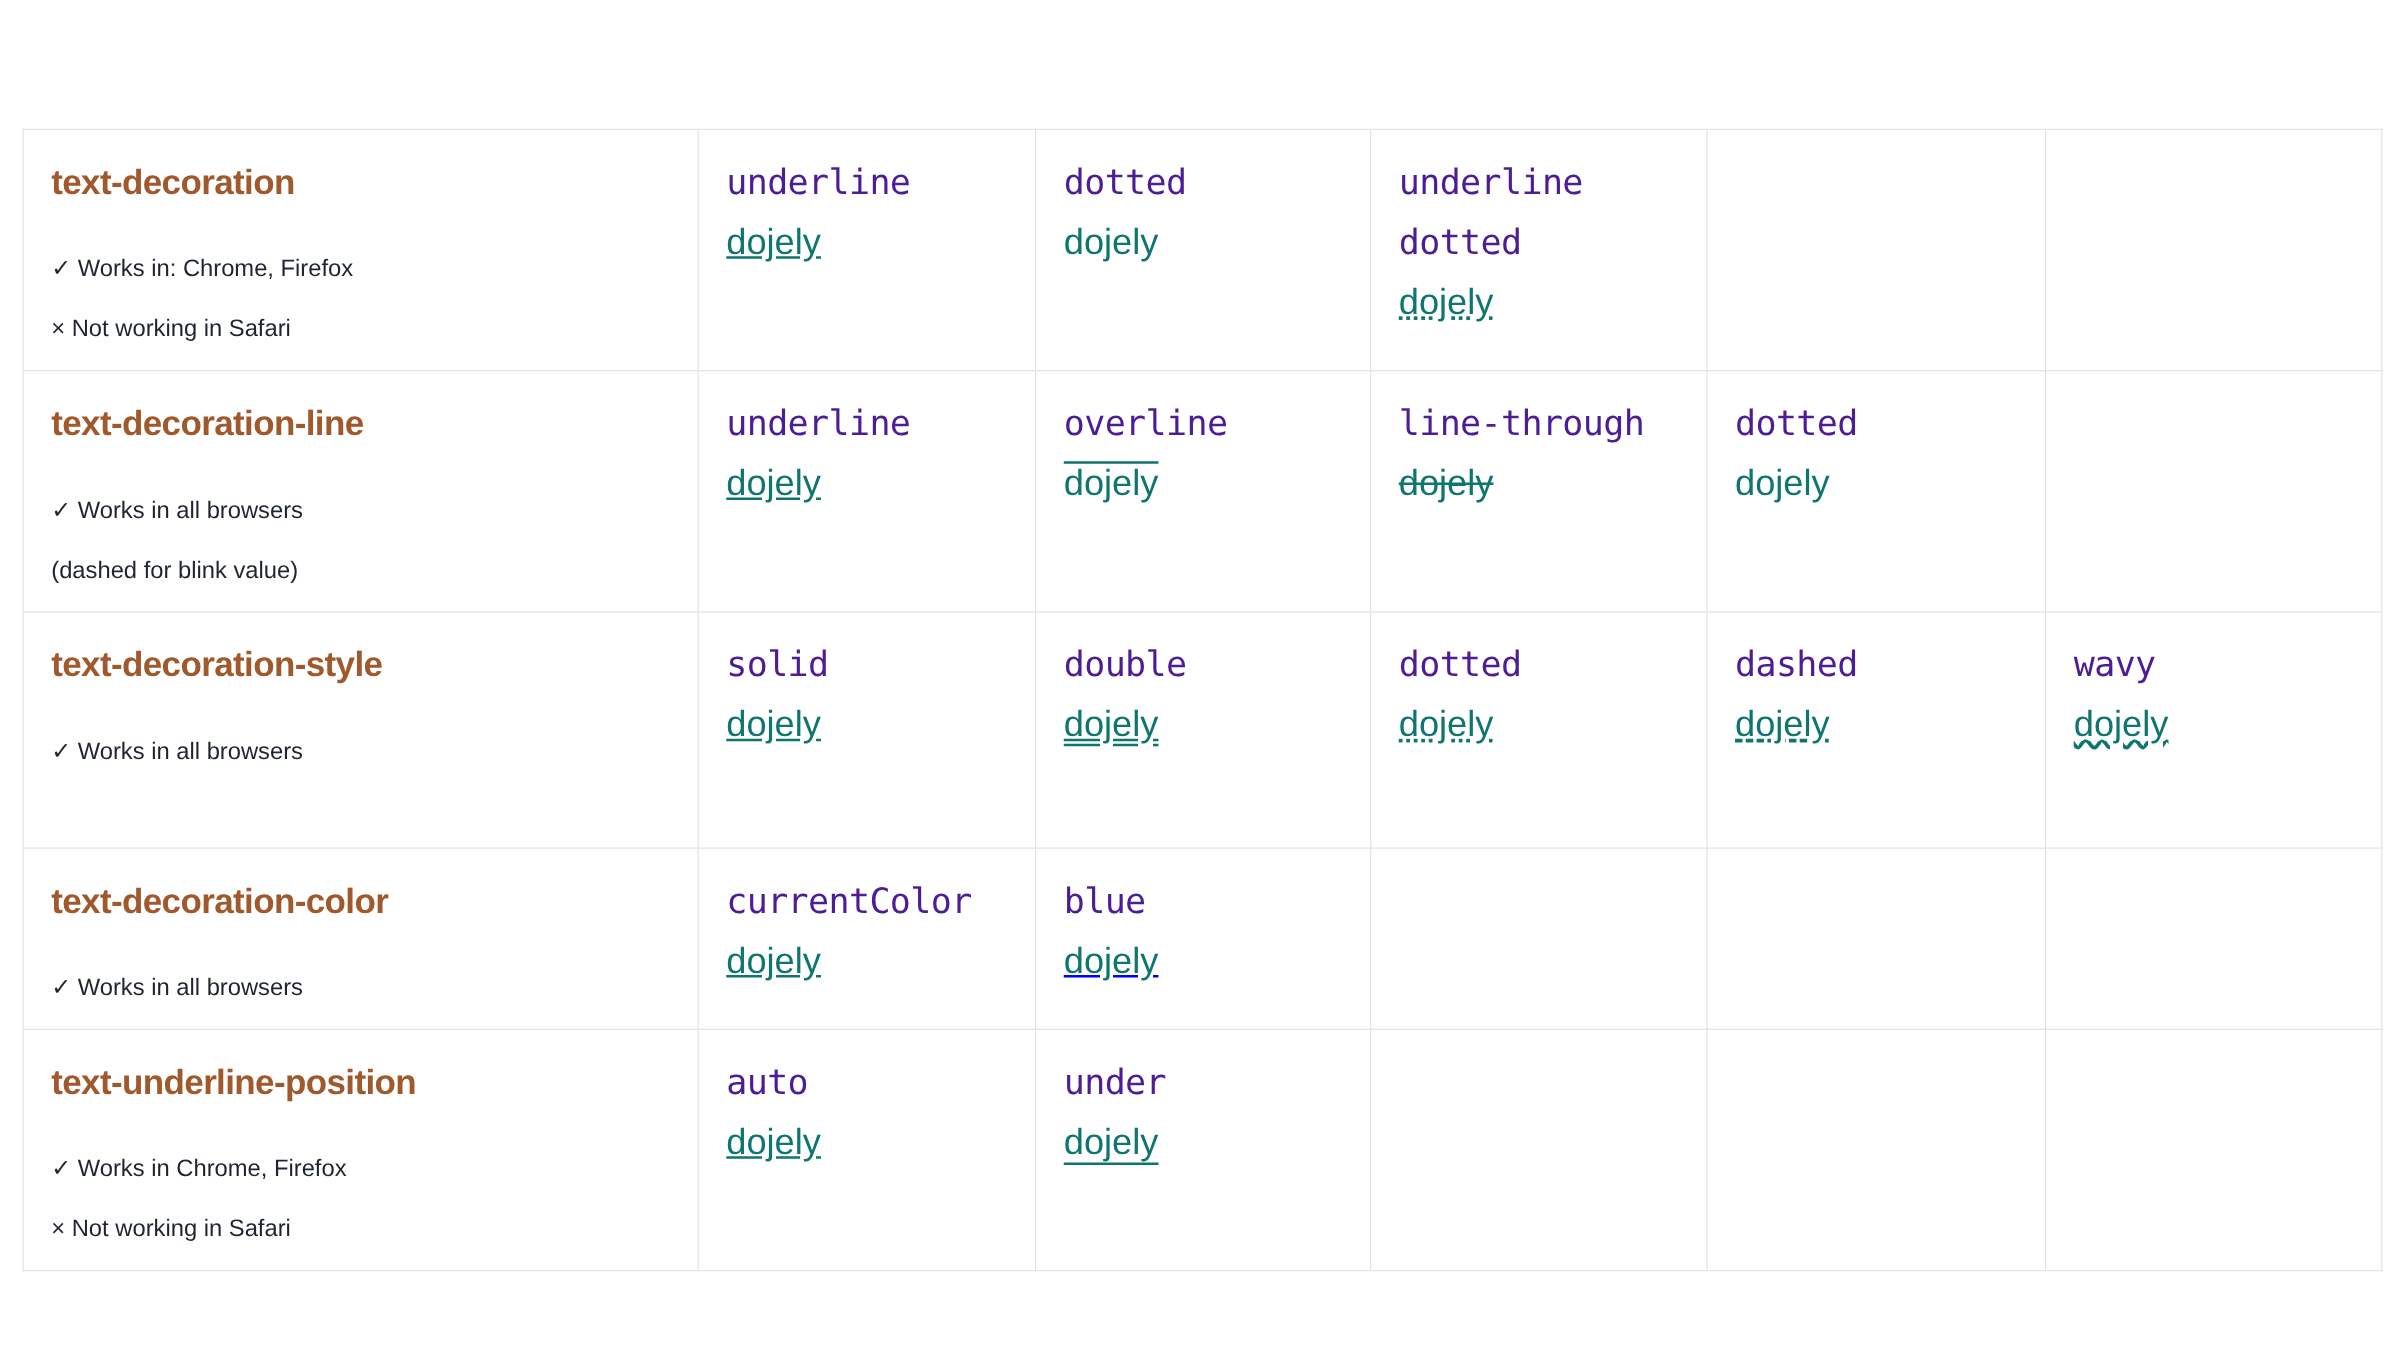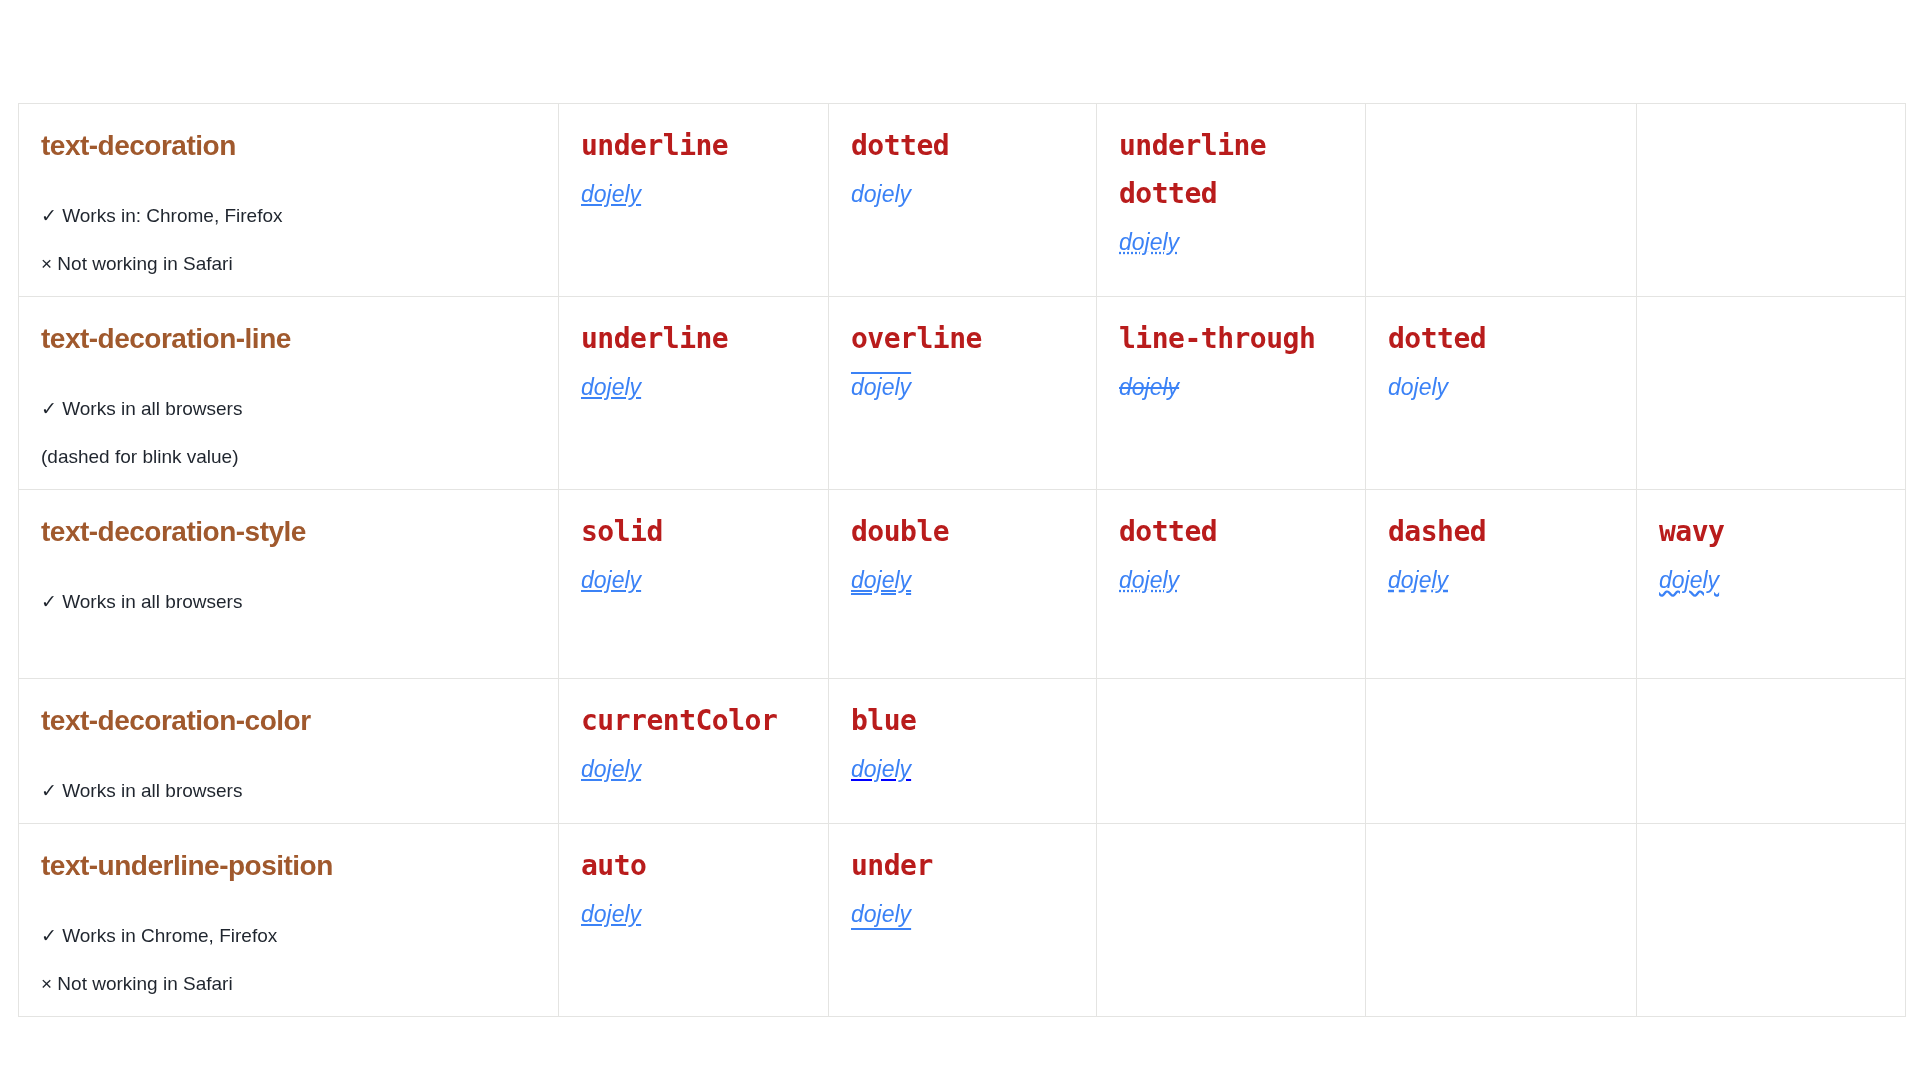--- a/index.html
+++ b/index.html
@@ -42,34 +42,33 @@
   .note {
     font-size: 19px;
     line-height: 28px;
     margin-top: 20px;
     color: #1F252E;
   }
   .note.first { margin-top: 32px; }
 
   .code {
     font-family: "DejaVu Sans Mono", monospace;
-    font-weight: bold;
+    font-weight: normal;
     font-size: 28px;
     line-height: 48px;
-    color: #b91c1c;
+    color: #4c1d95;
     letter-spacing: -0.5px;
     overflow-wrap: break-word;
   }
   .sample {
     display: inline-block;
-    font-size: 23px;
+    font-size: 29px;
     line-height: 48px;
-    color: #3b82f6;
+    color: #0f766e;
     text-decoration-skip-ink: auto;
-    font-style: italic;
   }
 </style>
 </head>
 <body>
 
 <div class="table-wrap">
   <table class="deco-table">
     <colgroup>
       <col class="c1">
         <col class="c2">

